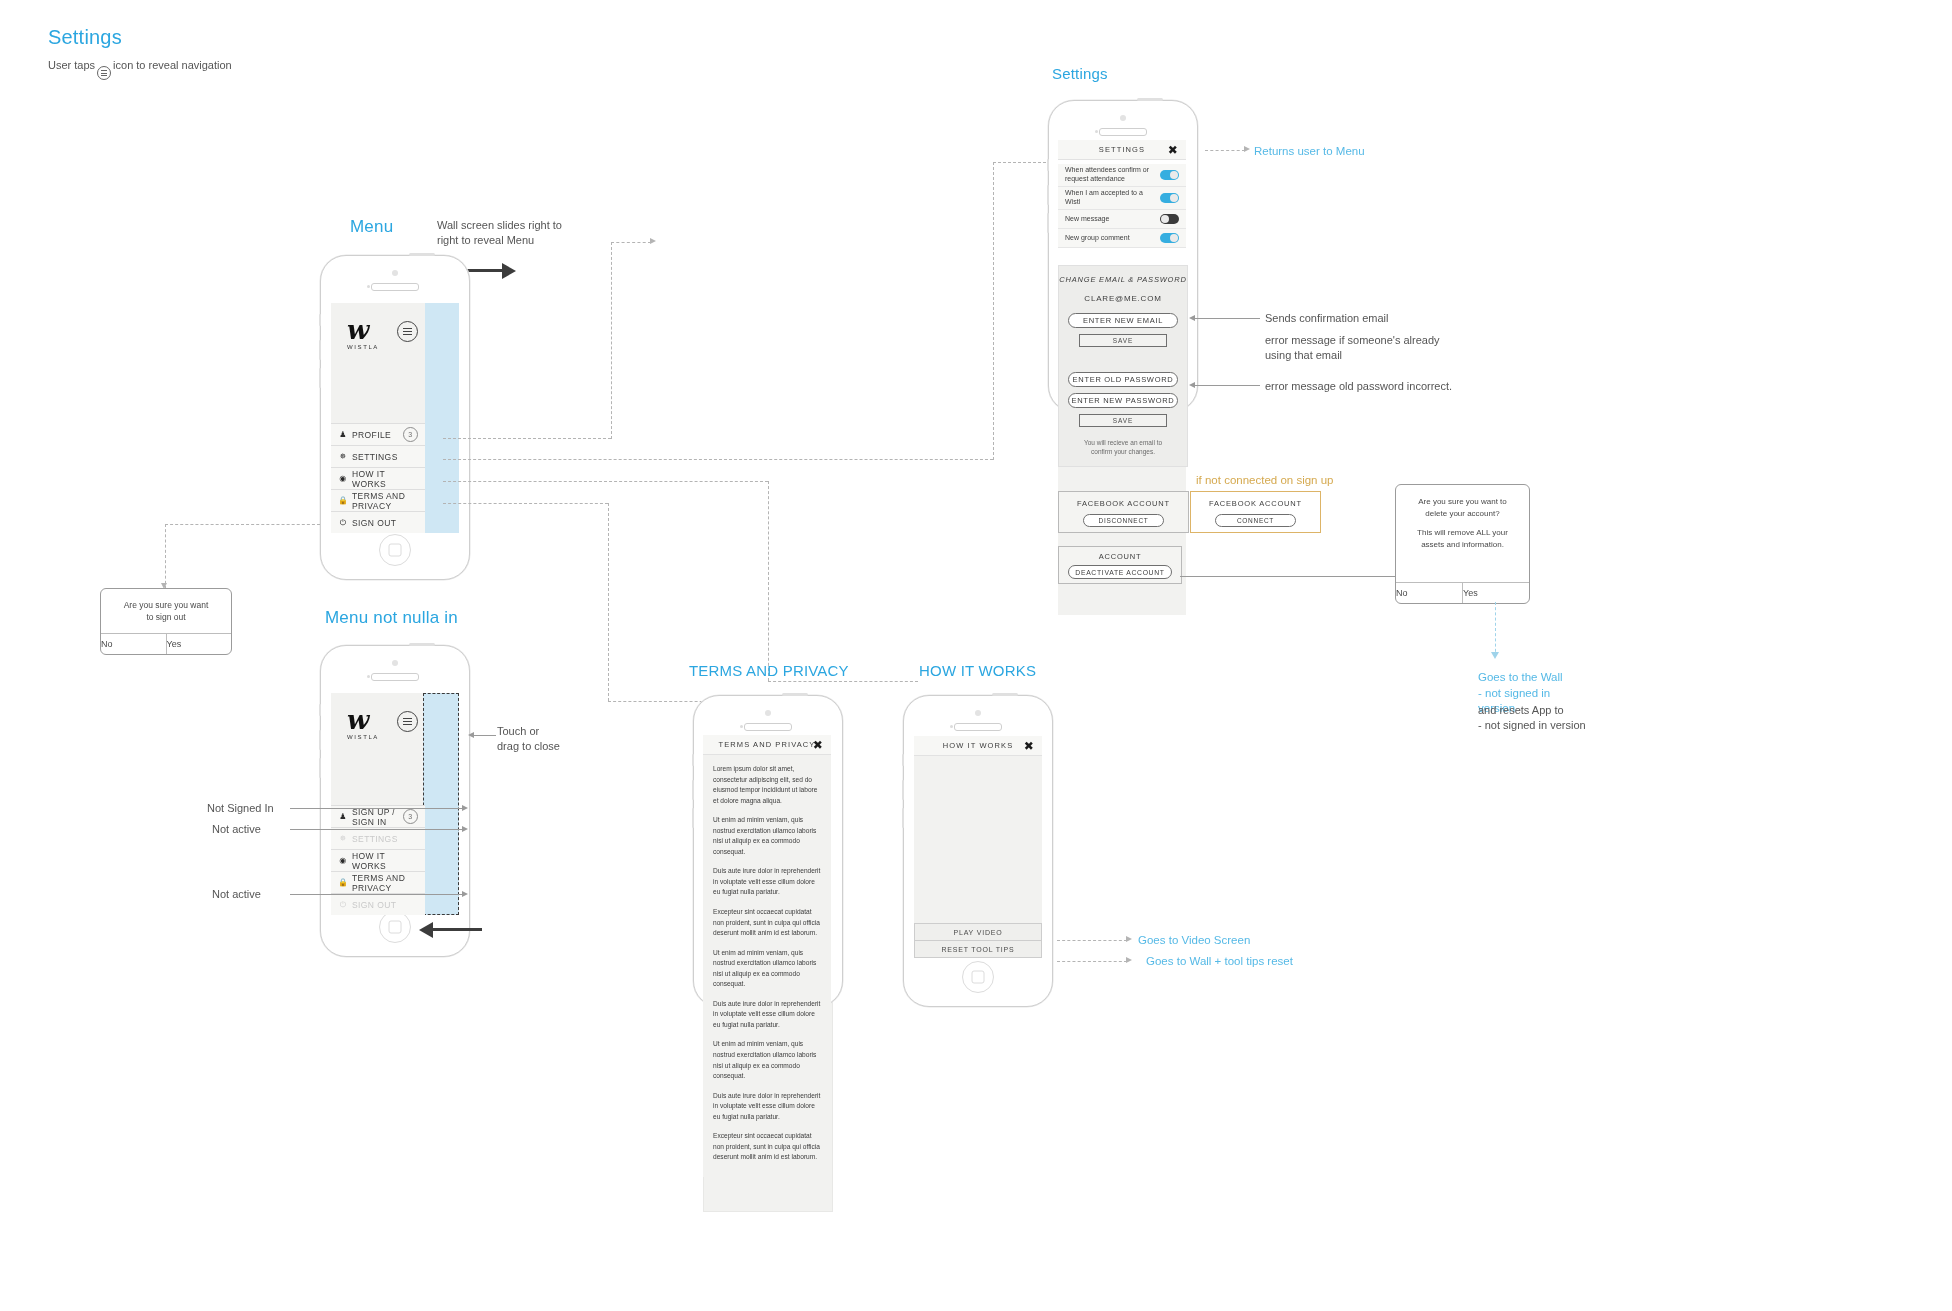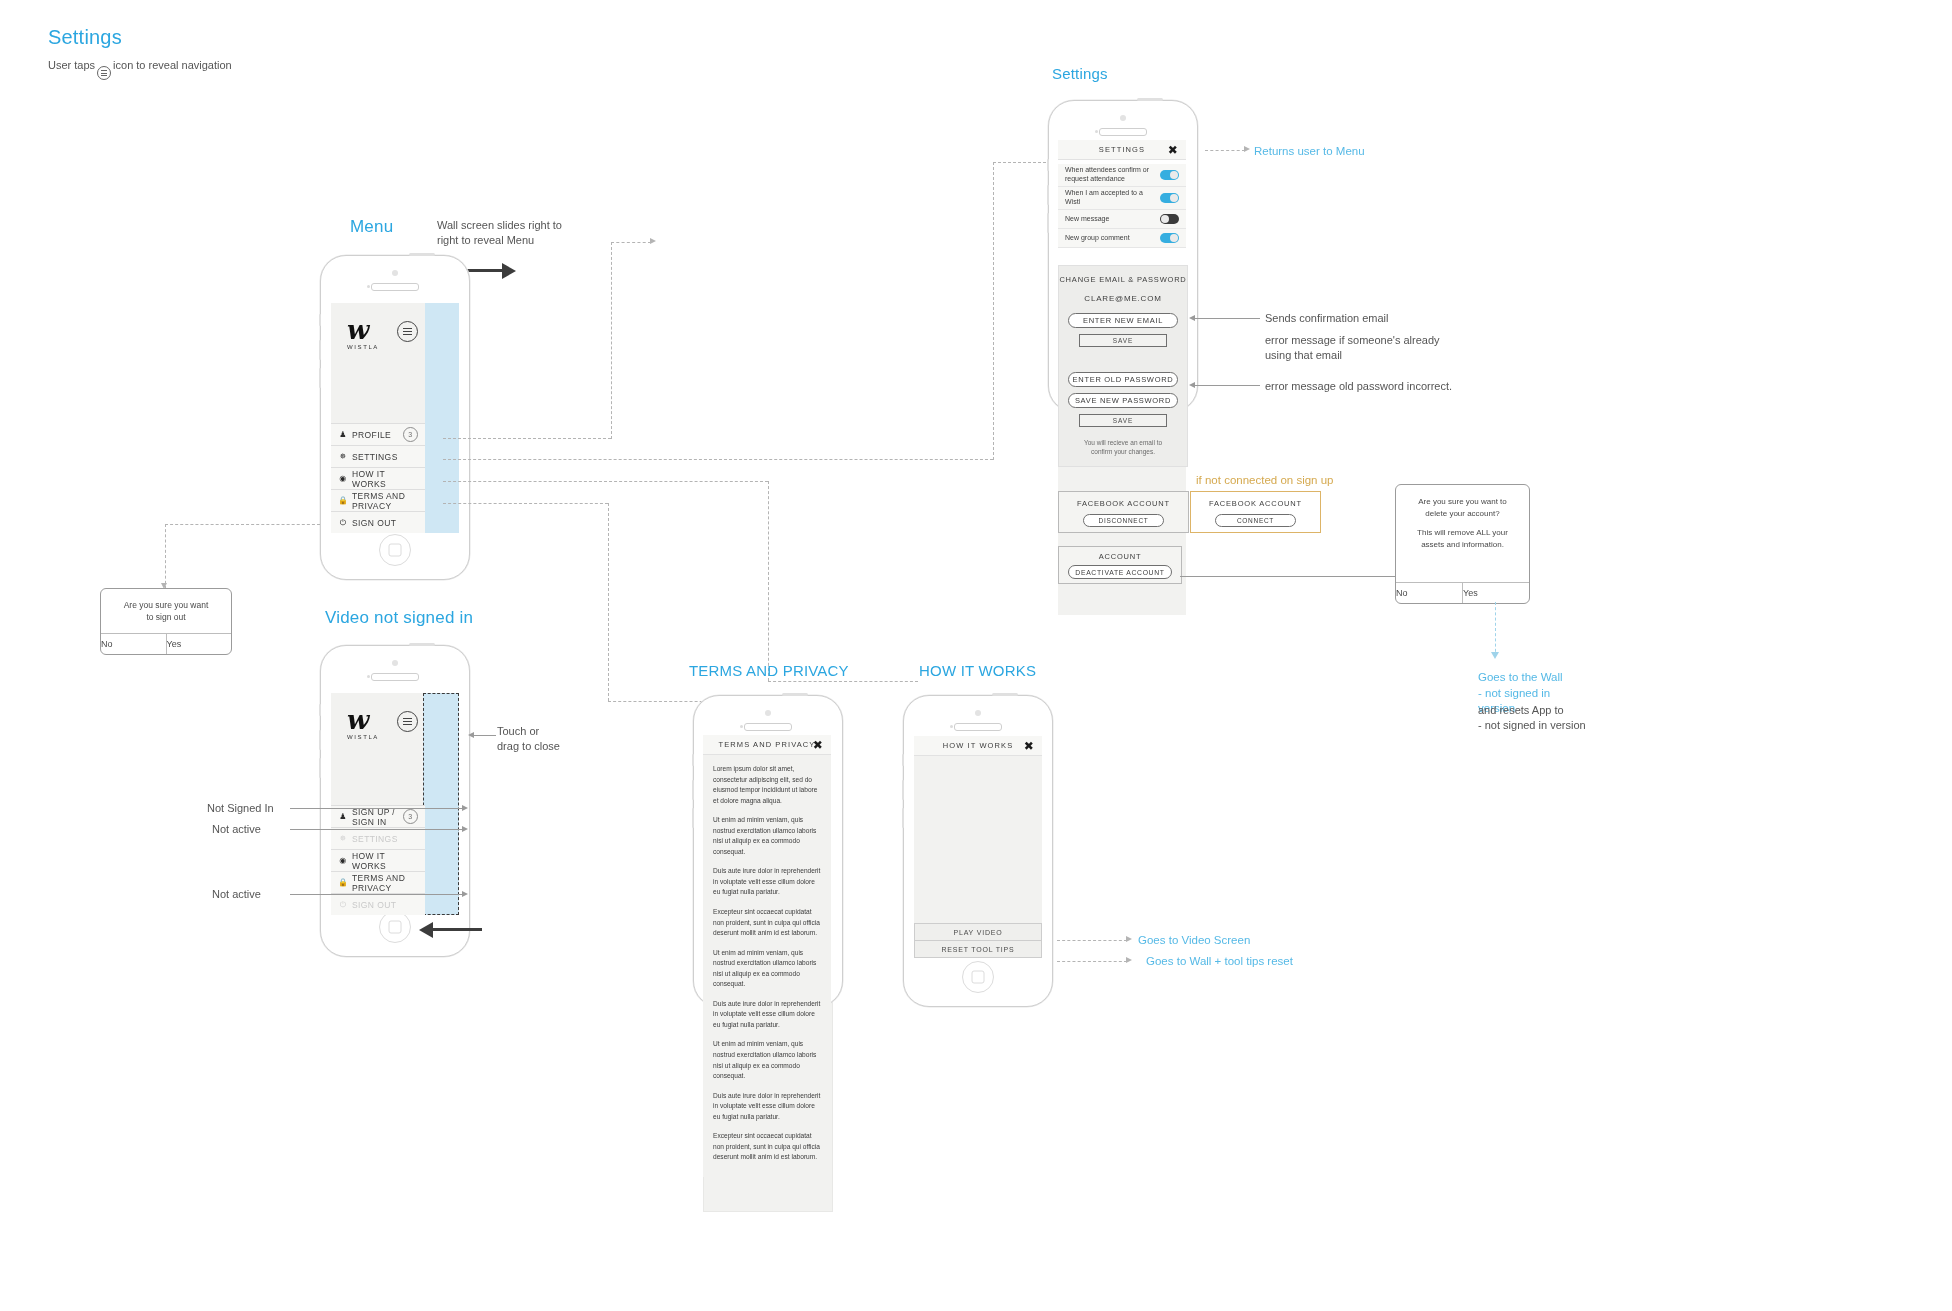--- a/index.html
+++ b/index.html
@@ -63,21 +63,21 @@
   .toggle-row.tall{height:22px;}
   .toggle-row .t-label{flex:1;padding-right:6px;}
   .sw{width:19px;height:10px;border-radius:6px;position:relative;flex:none;}
   .sw.on{background:#36aee0;}
   .sw.off{background:#3b3b3b;}
   .sw:after{content:"";position:absolute;top:1px;width:8px;height:8px;border-radius:50%;background:#eaeaea;}
   .sw.on:after{right:1px;}
   .sw.off:after{left:1px;}
 
   .panel{position:absolute;background:#ededeb;border:1px solid #e0e0e0;}
-  .panel-title{text-align:center;font-size:7.5px;letter-spacing:.8px;color:#3d3d3d;}
+  .panel-title{text-align:center;font-size:7.5px;letter-spacing:.8px;color:#3d3d3d;font-style:italic;}
   .email-val{text-align:center;font-size:8px;letter-spacing:.8px;color:#3d3d3d;}
   .pill{height:13px;border:1.3px solid #6f6f6f;border-radius:8px;background:#fff;
         display:flex;align-items:center;justify-content:center;font-size:7.5px;letter-spacing:.7px;color:#3a3a3a;}
   .rect-btn{height:11px;border:1.2px solid #6f6f6f;background:#f2f2f0;
         display:flex;align-items:center;justify-content:center;font-size:6.5px;letter-spacing:.9px;color:#4a4a4a;}
   .small-note{text-align:center;font-size:6.5px;color:#6b6b6b;line-height:1.45;}
 
   .card{position:absolute;background:#f4f4f2;border:1.2px solid #b9b9b9;}
   .card.gold{border-color:#ddb467;background:#fff;}
   .card-title{text-align:center;font-size:7.5px;letter-spacing:.8px;color:#3d3d3d;}
@@ -211,21 +211,21 @@
     <div class="d-body" style="padding:10px 6px 6px;">
       <p style="white-space:pre-line;">Are you sure you want
 to sign out</p>
     </div>
     <div class="d-actions" style="position:absolute;left:0;right:0;bottom:0;">
       <div>No</div>
       <div>Yes</div>
     </div>
   </div>
 
-  <div class="sec-title" style="left:325px;top:608px;font-size:17px;">Video not signed in</div>
+  <div class="sec-title" style="left:325px;top:608px;font-size:17px;">Menu not nulla in</div>
 
   <div class="phone" style="left:320px;top:645px;width:148px;height:310px;">
     <div class="topbtn"></div>
     <div class="btn-l" style="top:58px;height:12px;"></div>
     <div class="btn-l" style="top:84px;height:20px;"></div>
     <div class="btn-l" style="top:112px;height:20px;"></div>
     <div class="cam"></div>
     <div class="sensor" style="left:46px;"></div>
     <div class="speaker"></div>
     <div class="home"></div>
@@ -326,21 +326,21 @@
       </div>
     </div>
   </div>
 
   <div class="panel" style="left:1058px;top:265px;width:128px;height:200px;">
     <div class="panel-title" style="margin-top:9px;">CHANGE EMAIL &amp; PASSWORD</div>
     <div class="email-val" style="margin-top:10px;">CLARE@ME.COM</div>
     <div class="pill" style="margin:10px 9px 0;">ENTER NEW EMAIL</div>
     <div class="rect-btn" style="margin:6px 20px 0;">SAVE</div>
     <div class="pill" style="margin:25px 9px 0;">ENTER OLD PASSWORD</div>
-    <div class="pill" style="margin:6px 9px 0;">SAVE NEW PASSWORD</div>
+    <div class="pill" style="margin:6px 9px 0;">ENTER NEW PASSWORD</div>
     <div class="rect-btn" style="margin:6px 20px 0;">SAVE</div>
     <div class="small-note" style="margin-top:11px;white-space:pre-line;">You will recieve an email to
 confirm your changes.</div>
   </div>
 
   <div class="card" style="left:1058px;top:491px;width:129px;height:40px;">
     <div class="card-title" style="margin-top:7px;">FACEBOOK ACCOUNT</div>
     <div class="pill" style="margin:6px 24px 0;height:11px;font-size:6.5px;">DISCONNECT</div>
   </div>
 

